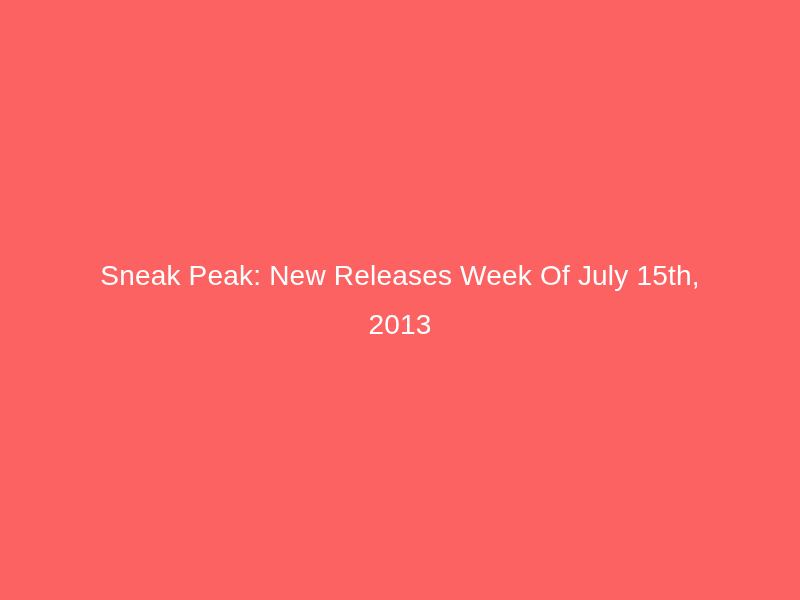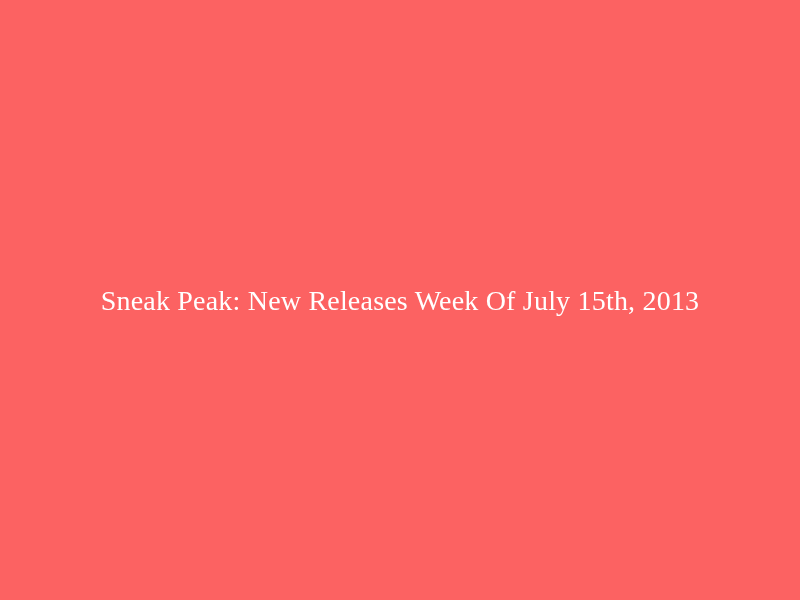--- a/index.html
+++ b/index.html
@@ -25,21 +25,21 @@
   }
   #title-block {
     width: 660px;
     text-align: center;
     padding: 0 10px;
     box-sizing: border-box;
   }
   #banner-title {
     margin: 0;
     color: #ffffff;
-    font-family: Liberation Serif, serif;
+    font-family: Liberation Sans, sans-serif;
     font-size: 28px;
     font-weight: 400;
     line-height: 49px;
     letter-spacing: 0.2px;
     text-align: center;
     word-wrap: break-word;
   }
 </style>
 </head>
 <body>

